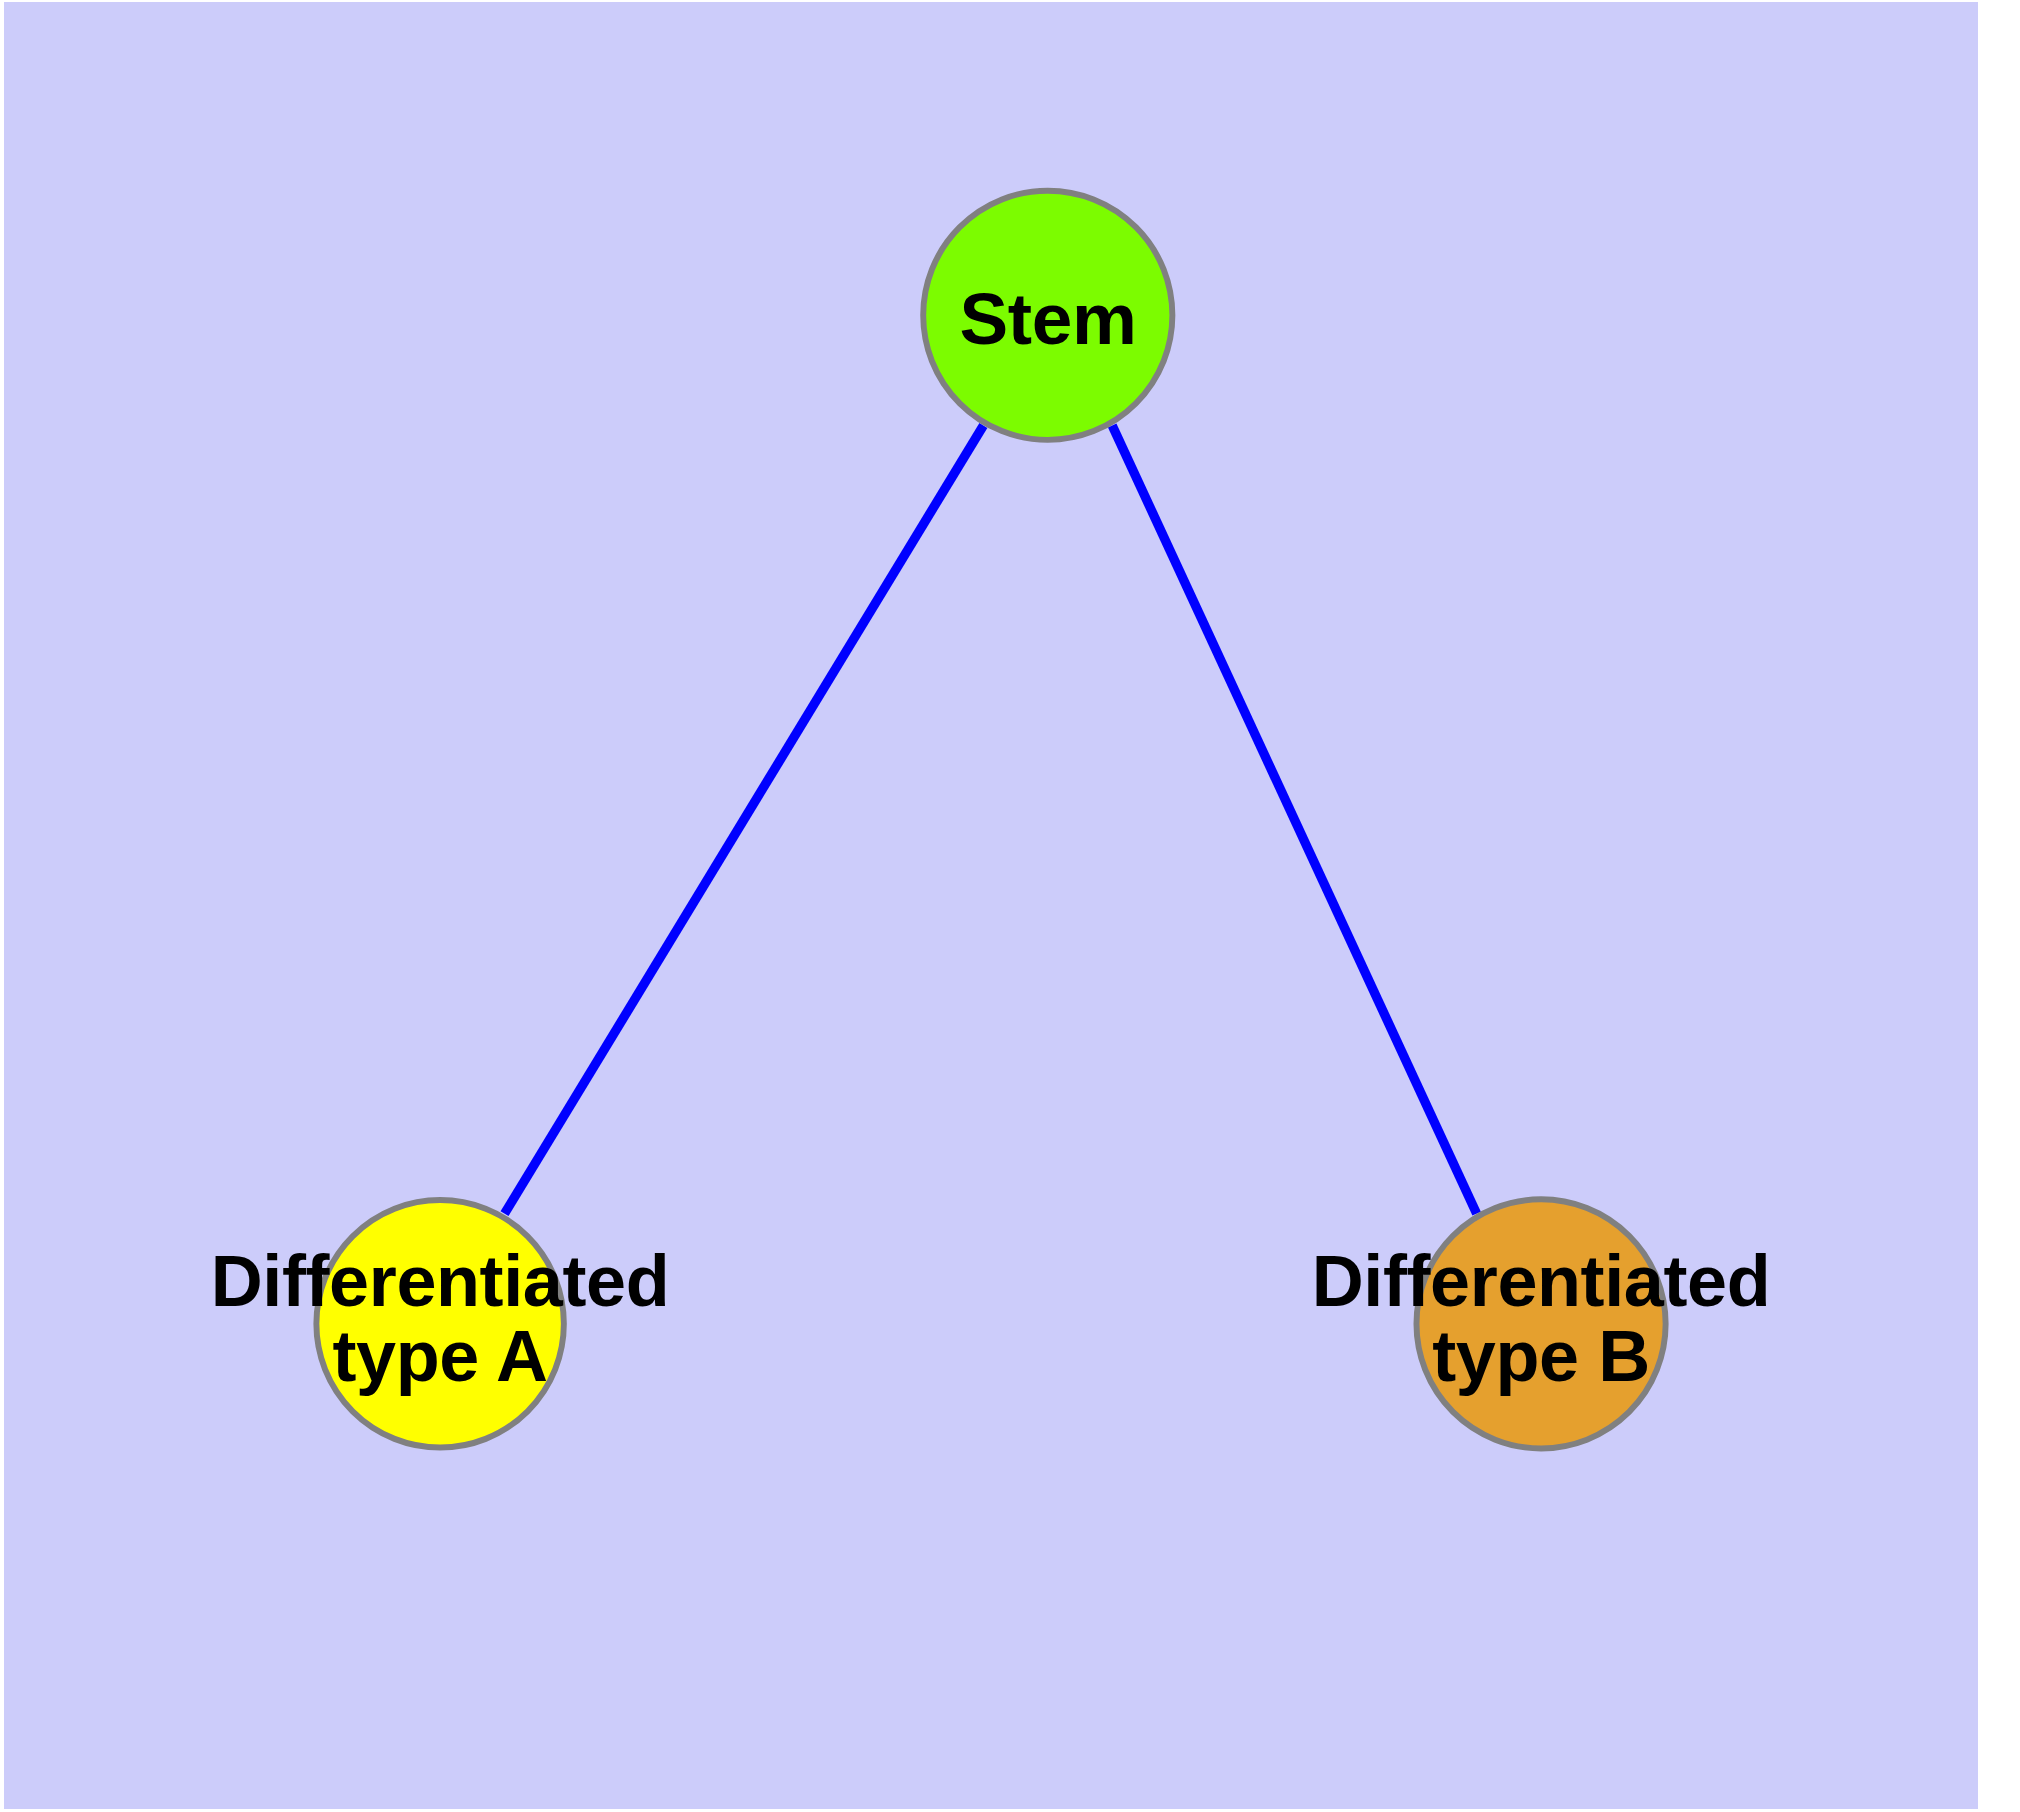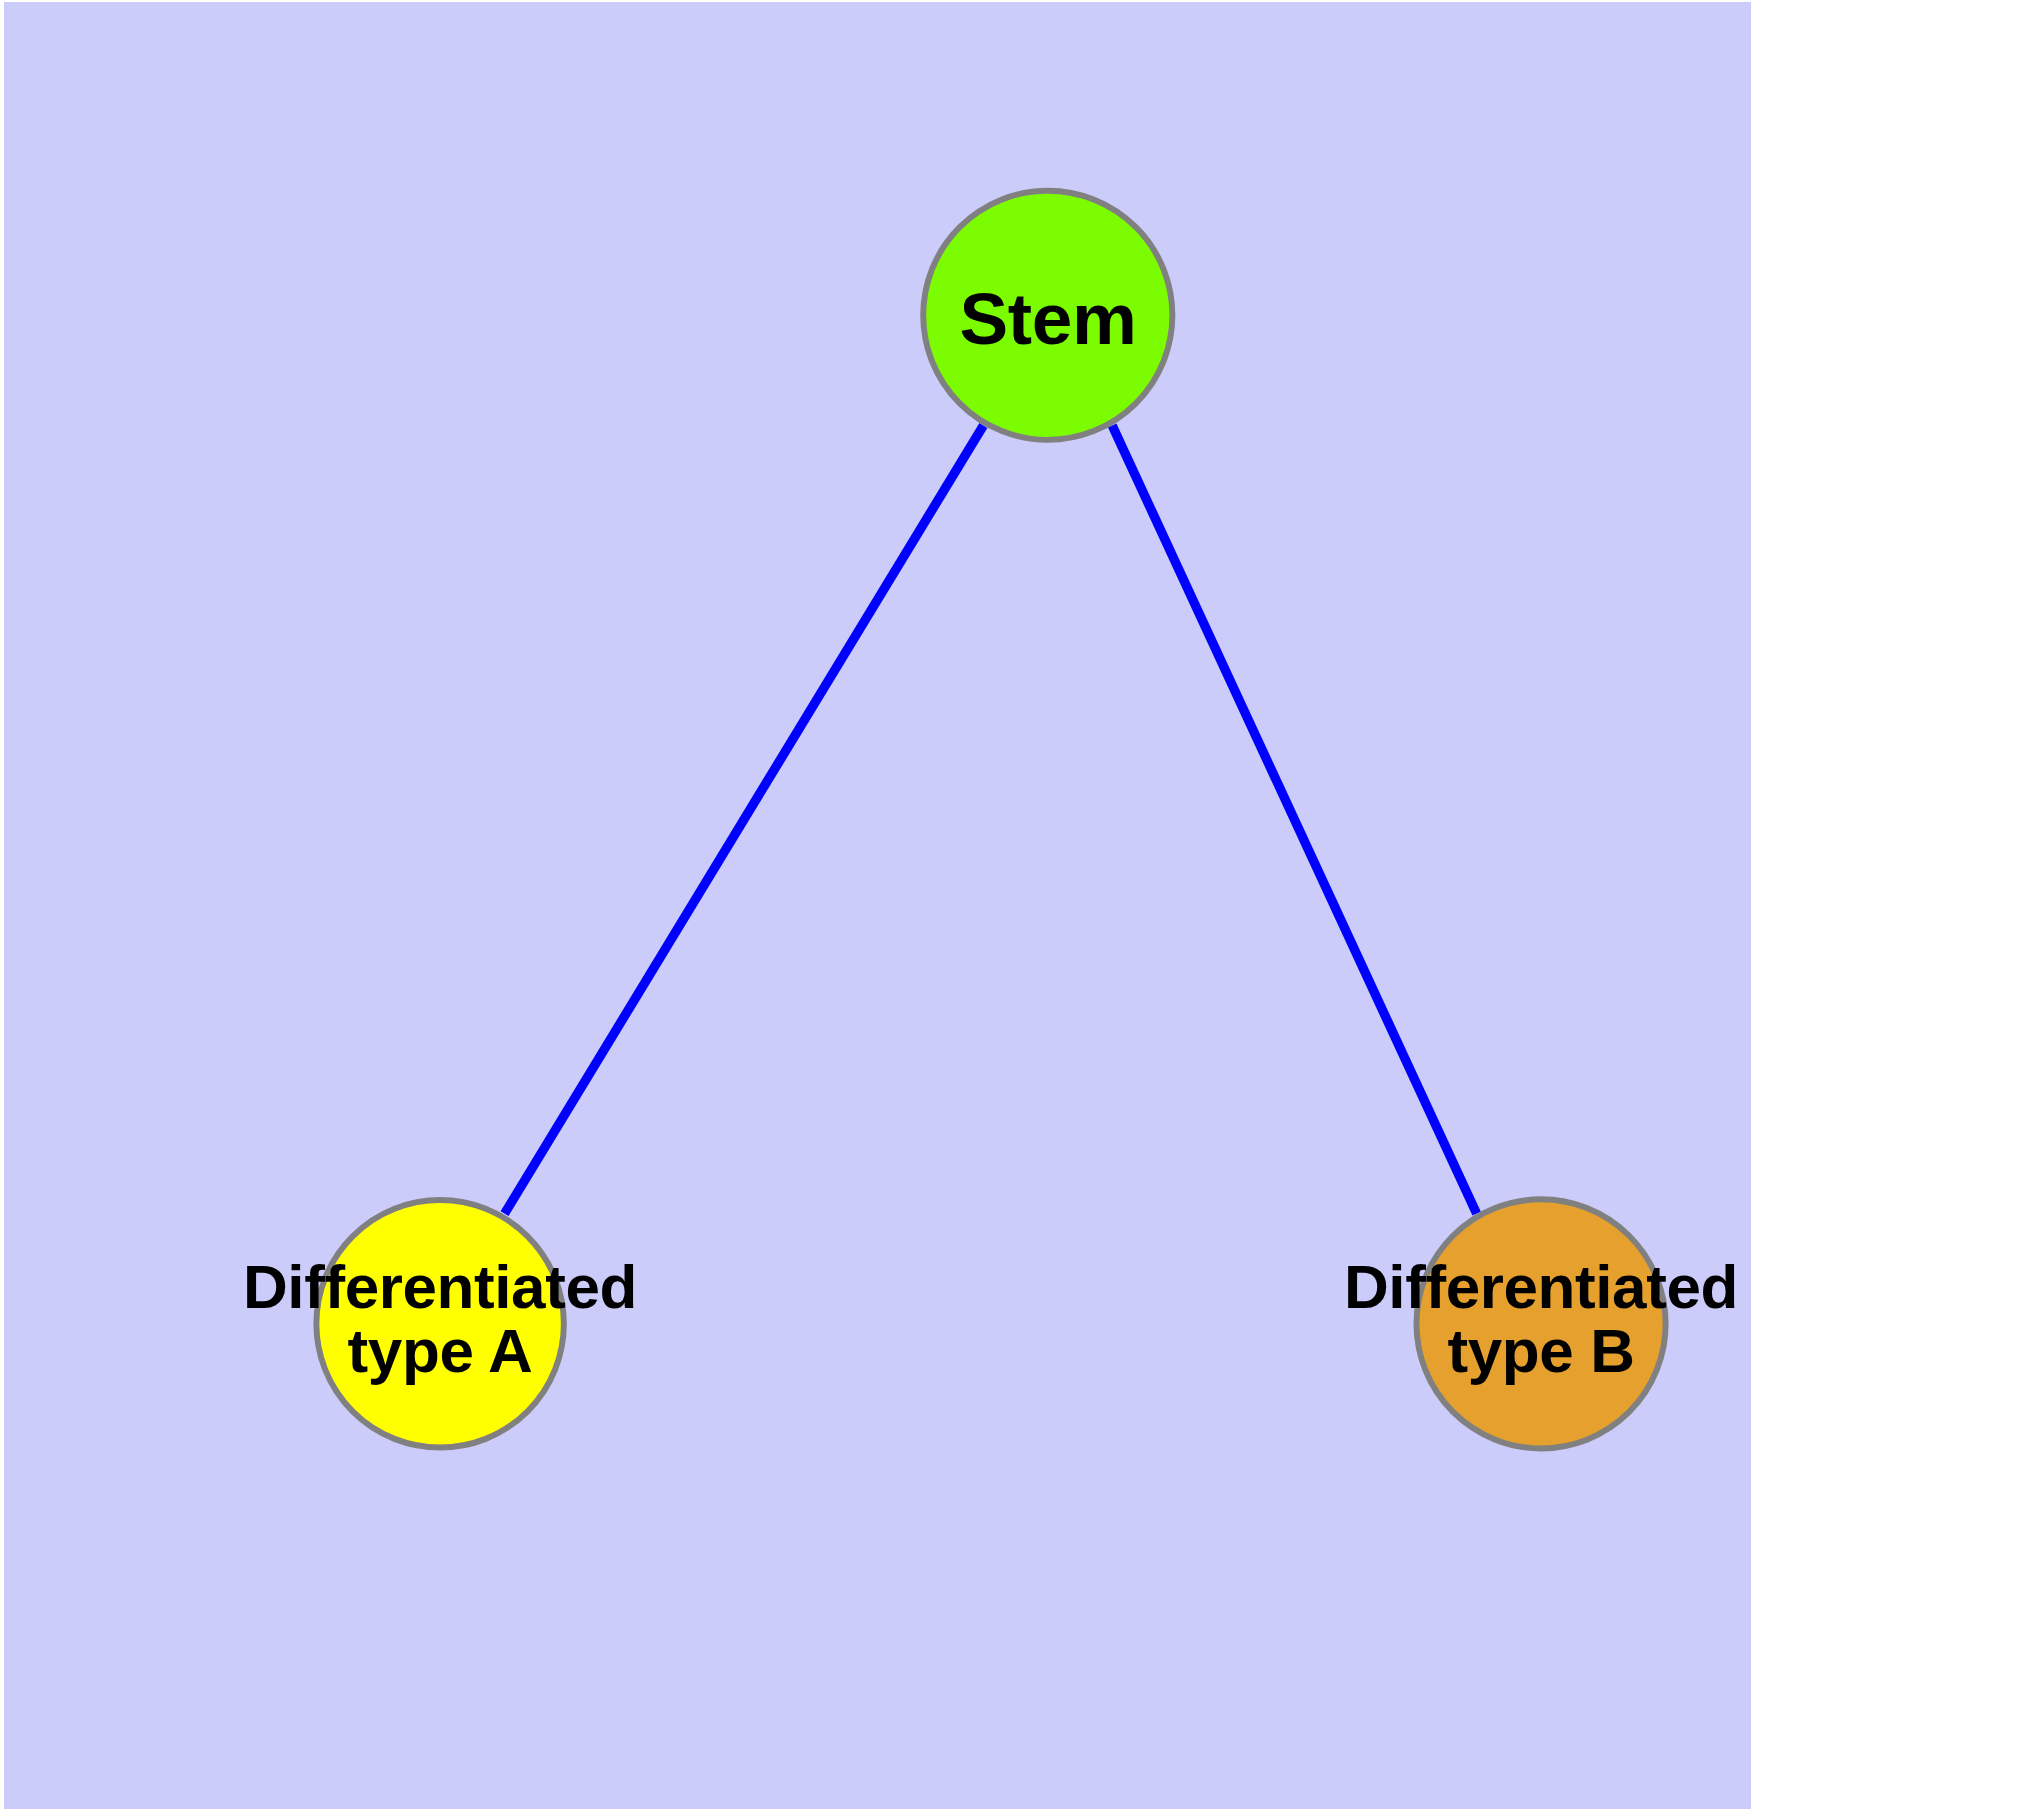--- a/index.html
+++ b/index.html
@@ -2,21 +2,21 @@
 <html style="font-size:13.6px"><head>
 <meta charset="utf-8">
 <style>
   html, body {
     margin: 0;
     padding: 0;
     background: #ffffff;
   }
   #canvas {
     position: relative;
-    width: 1751px;
+    width: 1978px;
     height: 1812px;
     background: #ffffff;
     overflow: hidden;
     font-family: "Liberation Sans", sans-serif;
   }
   #plot-area {
     position: absolute;
     left: 4.2px;
     top: 1.7px;
     width: 2012px;
@@ -39,21 +39,21 @@
     white-space: pre;
     line-height: 1.04;
     letter-spacing: -0.4px;
     pointer-events: none;
     transform: translate(-50%, -50%);
   }
   .label-stem {
     font-size: 73px;
   }
   .label-two-line {
-    font-size: 62px;
+    font-size: 72px;
   }
 </style>
 </head>
 <body>
 
 <div id="canvas">
 
   <div id="plot-area"></div>
 
   <svg id="graph-svg" viewBox="0 0 2384 2138" xmlns="http://www.w3.org/2000/svg">

